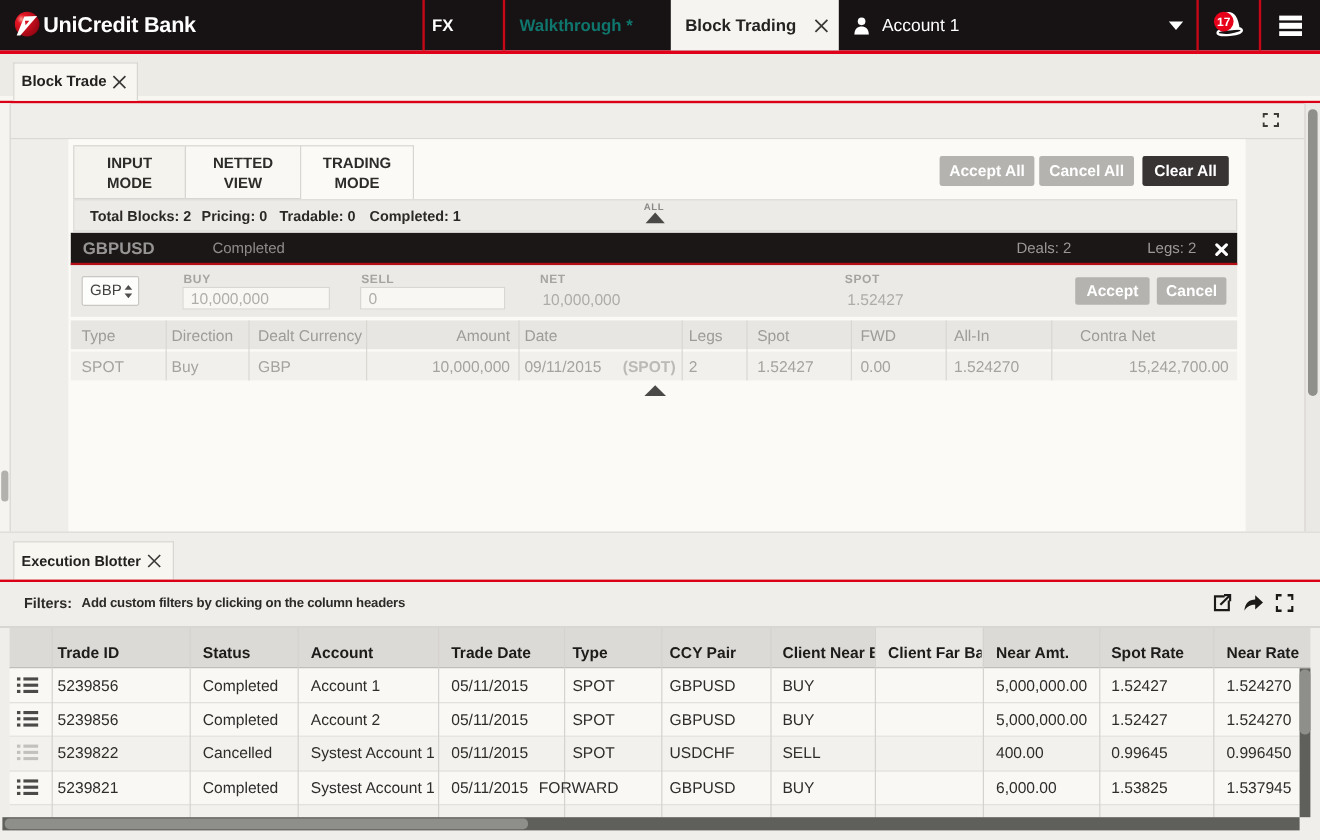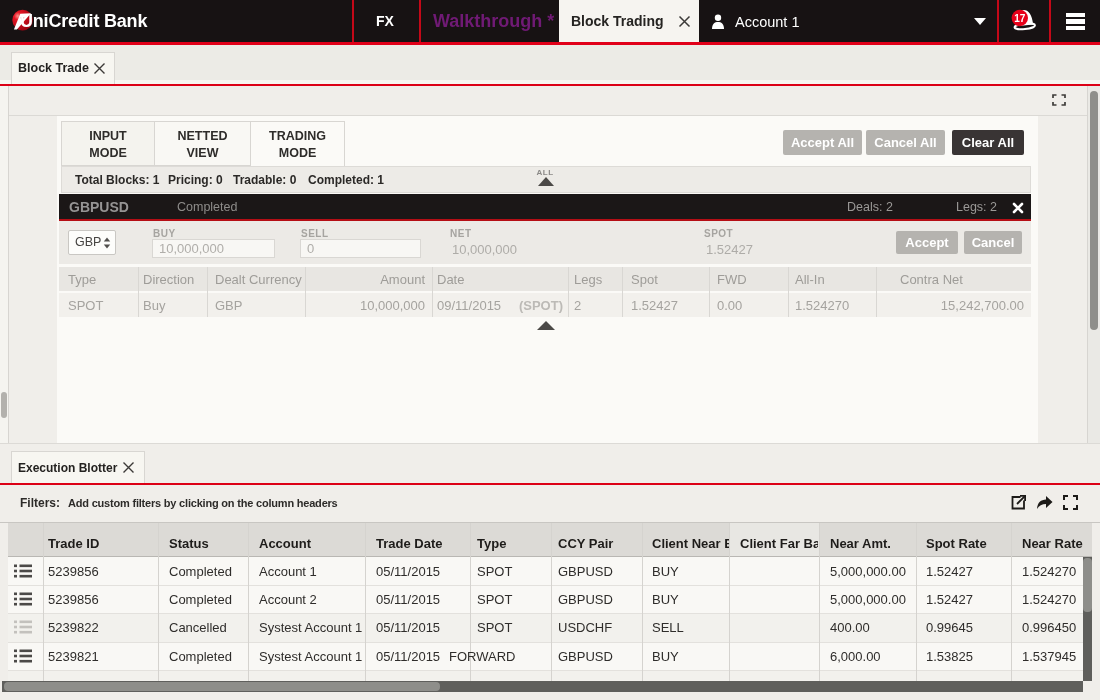--- a/index.html
+++ b/index.html
@@ -18,29 +18,29 @@
       <radialGradient id="lg" cx="27%" cy="30%" r="85%">
 <stop offset="0%" stop-color="#fa968c"></stop>
         <stop offset="22%" stop-color="#e51524"></stop>
         <stop offset="100%" stop-color="#8e0310"></stop>
 </radialGradient>
     </defs>
 <circle cx="10.6" cy="11.1" r="10.3" fill="url(#lg)"></circle>
 <path d="M8.3 4.7 L19 4.3 L4.9 20.5 L1.9 20.6 Z" fill="#fff"></path>
 <path d="M8.8 8.3 L12.4 8.3 L9.3 12 Z" fill="#d40f1e"></path>
 </svg>
-<div class="a" style="left:20px;top:11px;font-size:18px;font-weight:bold;color:#fff;letter-spacing:-0.2px;">UniCredit Bank</div>
+<div class="a" style="left:36px;top:11px;font-size:18px;font-weight:bold;color:#fff;letter-spacing:-0.2px;">UniCredit Bank</div>
 
 <div class="a" style="left:352px;top:0;width:2px;height:42px;background:#c40818;"></div>
 <div class="a" style="left:419px;top:0;width:2px;height:42px;background:#c40818;"></div>
 <div class="a" style="left:997px;top:0;width:2px;height:42px;background:#c40818;"></div>
 <div class="a" style="left:1049px;top:0;width:2px;height:42px;background:#c40818;"></div>
 
-<div class="a" style="left:376px;top:0;height:42px;line-height:42px;color:#fff;font-size:14px;font-weight:bold;">FX</div>
-<div class="a" style="left:433px;top:0;height:59px;line-height:42px;color:#701a75;font-size:18px;font-weight:bold;">Walkthrough *</div>
+<div class="a" style="left:360px;top:0;height:42px;line-height:42px;color:#fff;font-size:14px;font-weight:bold;">FX</div>
+<div class="a" style="left:433px;top:0;height:59px;line-height:42px;color:#0f766e;font-size:14px;font-weight:bold;">Walkthrough *</div>
 <div class="a" style="left:559px;top:0;width:140px;height:42px;background:#f6f4f0;"></div>
 <div class="a" style="left:571px;top:0;height:42px;line-height:42px;color:#252321;font-size:14px;font-weight:bold;">Block Trading</div>
 <svg class="a" style="left:678px;top:15px;" width="13" height="13" viewBox="0 0 13 13">
     <path d="M1.5 1.5 L11.5 11.5 M11.5 1.5 L1.5 11.5" stroke="#3c3a38" stroke-width="1.5"></path>
   </svg>
 
 <svg class="a" style="left:711px;top:14px;" width="14" height="15" viewBox="0 0 14 15">
 <circle cx="7" cy="3.8" r="3.2" fill="#fff"></circle>
 <path d="M1 15 C1 9.6 3.8 8 7 8 C10.2 8 13 9.6 13 15 Z" fill="#fff"></path>
 </svg>
@@ -85,21 +85,21 @@
 
 <div class="a" style="left:61px;top:121px;width:94px;height:45px;background:#f4f3ee;border:1px solid #d8d6d2;text-align:center;font-size:12.5px;font-weight:bold;color:#2e2c2a;line-height:16.5px;padding-top:6px;">INPUT<br>MODE</div>
 <div class="a" style="left:154px;top:121px;width:97px;height:45px;background:#f9f8f4;border:1px solid #d8d6d2;text-align:center;font-size:12.5px;font-weight:bold;color:#2e2c2a;line-height:16.5px;padding-top:6px;">NETTED<br>VIEW</div>
 <div class="a" style="left:250px;top:121px;width:95px;height:46px;background:#fbfaf7;border:1px solid #d8d6d2;border-bottom:none;text-align:center;font-size:12.5px;font-weight:bold;color:#2e2c2a;line-height:16.5px;padding-top:6px;">TRADING<br>MODE</div>
 
 <div class="a" style="left:783px;top:130px;width:79px;height:25px;background:#b5b3af;border-radius:2px;color:#fff;font-size:13px;font-weight:bold;text-align:center;line-height:25px;">Accept All</div>
 <div class="a" style="left:866px;top:130px;width:79px;height:25px;background:#b5b3af;border-radius:2px;color:#fff;font-size:13px;font-weight:bold;text-align:center;line-height:25px;">Cancel All</div>
 <div class="a" style="left:952px;top:130px;width:72px;height:25px;background:#393434;border-radius:2px;color:#fff;font-size:13px;font-weight:bold;text-align:center;line-height:25px;">Clear All</div>
 
 <div class="a" style="left:61px;top:166px;width:970px;height:27px;background:#edebe7;border:1px solid #dddbd7;"></div>
-<div class="a" style="left:75px;top:173px;font-size:12px;font-weight:bold;color:#2b2927;">Total Blocks: 1</div>
+<div class="a" style="left:75px;top:173px;font-size:12px;font-weight:bold;color:#2b2927;">Total Blocks: 2</div>
 <div class="a" style="left:168px;top:173px;font-size:12px;font-weight:bold;color:#2b2927;">Pricing: 0</div>
 <div class="a" style="left:233px;top:173px;font-size:12px;font-weight:bold;color:#2b2927;">Tradable: 0</div>
 <div class="a" style="left:308px;top:173px;font-size:12px;font-weight:bold;color:#2b2927;">Completed: 1</div>
 
 <div class="a" style="left:530px;top:168px;width:30px;text-align:center;font-size:8px;font-weight:bold;color:#8b8987;letter-spacing:0.5px;">ALL</div>
 <div class="a" style="left:538px;top:177px;width:0;height:0;border-left:8px solid transparent;border-right:8px solid transparent;border-bottom:9px solid #4b4947;"></div>
 
 <div class="a" style="left:59px;top:194px;width:972px;height:27px;background:#1b1717;border-bottom:2px solid #b50e15;"></div>
 <div class="a" style="left:69px;top:199px;font-size:14px;font-weight:bold;color:#969494;">GBPUSD</div>
 <div class="a" style="left:177px;top:200px;font-size:12.5px;color:#8e8c8a;">Completed</div>

